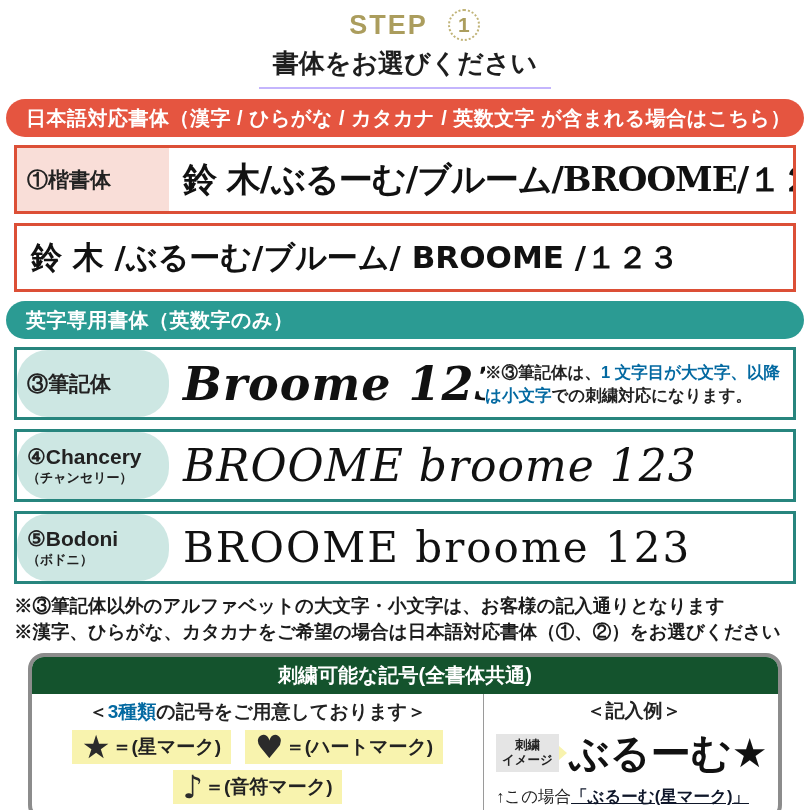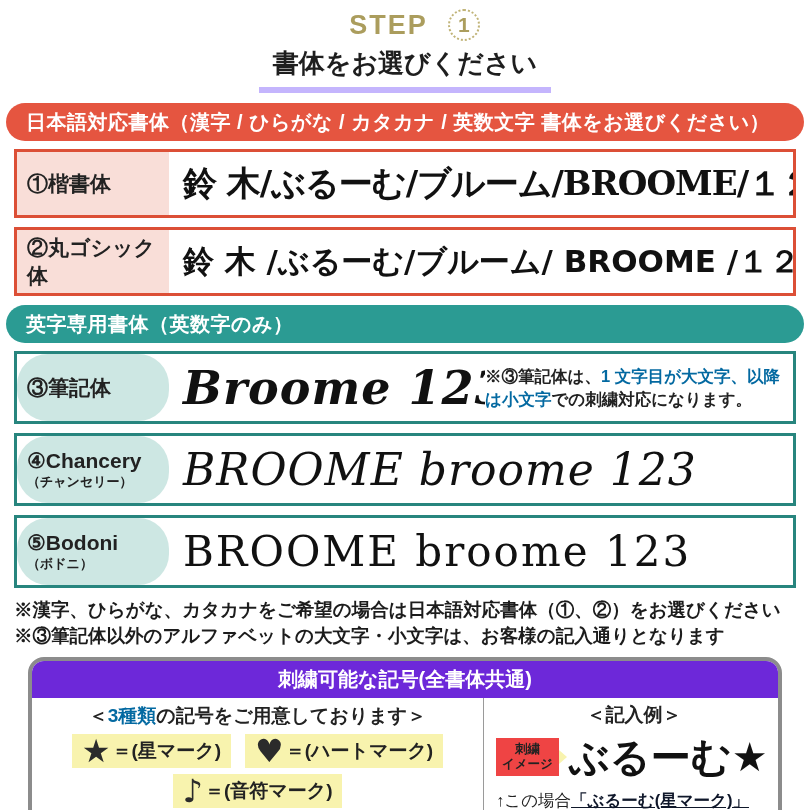--- a/index.html
+++ b/index.html
@@ -21,21 +21,21 @@
     color: #ab9d5d; font-size: 27px; font-weight: bold; letter-spacing: 2px;
   }
   .step-circle {
     width: 32px; height: 32px; border: 2px dotted #c0b377; border-radius: 50%;
     color: #ab9d5d; font-size: 21px; font-weight: bold;
     display: flex; align-items: center; justify-content: center;
   }
   .title-row { text-align: center; margin-top: 2px; margin-bottom: 10px; }
   .page-title {
     display: inline-block; font-size: 26px; font-weight: bold; color: #1e1e1e;
-    border-bottom: 6px solid #c4b5fd; padding: 0 14px 6px 14px;
+    border-bottom: 2px solid #c4b5fd; padding: 0 14px 6px 14px;
   }
 
   
   .banner {
     margin: 0 6px 8px 6px; height: 38px; border-radius: 19px;
     display: flex; align-items: center; padding-left: 20px;
     color: #fff; font-size: 20px; font-weight: bold; letter-spacing: 0.5px;
   }
   .banner.red  { background: #e55540; }
   .banner.teal { background: #2b9b93; }
@@ -75,21 +75,21 @@
   
   .notes { margin: 2px 14px 8px 14px; }
   .note-line { font-size: 18.5px; font-weight: bold; color: #1c1c1c; line-height: 1.4; }
 
   
   .symbols-box {
     margin: 0 28px; border: 4px solid #8c8c8c; border-radius: 16px;
     overflow: hidden; height: 168px; background: #fff;
   }
   .symbols-header {
-    background: #6d28d9; color: #fff; font-size: 20px; font-weight: bold;
+    background: #14532d; color: #fff; font-size: 20px; font-weight: bold;
     height: 37px; display: flex; align-items: center; justify-content: center;
   }
   .symbols-body { display: flex; height: 127px; }
   .symbols-left {
     flex: 0 0 452px; border-right: 1px solid #9a9a9a;
     padding: 5px 8px 0 8px; text-align: center;
   }
   .symbols-heading { font-size: 19px; font-weight: bold; }
   .symbols-warning {
     font-size: 16px; font-weight: bold; color: #e01f14;
@@ -100,21 +100,21 @@
     background: #f8f3ae; display: inline-flex; align-items: center;
     padding: 1px 10px; font-size: 19px; font-weight: bold; color: #222;
   }
   .chip .sym { font-family: "DejaVu Sans", sans-serif; font-size: 32px; line-height: 1; margin-right: 2px; color: #2b2b2b; }
   .chip-row2 { margin-top: 6px; display:flex; justify-content:center; }
 
   .symbols-right { flex: 1; padding: 4px 6px 0 12px; }
   .example-heading { text-align: center; font-size: 19px; font-weight: bold; }
   .example-row { display: flex; align-items: center; margin-top: 2px; }
   .embroidery-tag {
-    position: relative; background: #ef4444; padding: 4px 6px;
+    position: relative; background: #e5e5e5; padding: 4px 6px;
     font-size: 12.5px; font-weight: bold; line-height: 1.2; text-align: center;
     color: #222; flex: 0 0 auto;
   }
   .embroidery-tag::after {
     content: ""; position: absolute; right: -8px; top: 50%; margin-top: -7px;
     border-top: 7px solid transparent; border-bottom: 7px solid transparent;
     border-left: 8px solid #f8f3ae;
   }
   .example-sample {
     font-family: "DejaVu Sans", sans-serif; font-size: 40px; font-weight: bold;
@@ -132,34 +132,31 @@
     <span class="step-word">STEP</span>
     <span class="step-circle">
       <span>1</span>
     </span>
   </div>
   <div class="title-row">
     <span class="page-title">書体をお選びください</span>
   </div>
 
   <div class="banner red">
-    <span>日本語対応書体（漢字 / ひらがな / カタカナ / 英数文字 書体をお選びください）</span>
+    <span>日本語対応書体（漢字 / ひらがな / カタカナ / 英数文字 が含まれる場合はこちら）</span>
   </div>
 
   <div class="font-row jp">
     <div class="font-label">
       <span class="main">①楷書体</span>
     </div>
     <div class="font-sample sample-kaisho">鈴 木/ぶるーむ/ブルーム/BROOME/１２３</div>
   </div>
 
   <div class="font-row jp">
-    <div class="font-label">
-      <span class="main">②丸ゴシック体</span>
-    </div>
     <div class="font-sample sample-rgothic">鈴 木 /ぶるーむ/ブルーム/ BROOME /１２３</div>
   </div>
 
   <div class="banner teal">
     <span>英字専用書体（英数字のみ）</span>
   </div>
 
   <div class="font-row en">
     <div class="font-label">
       <span class="main">③筆記体</span>
@@ -181,22 +178,22 @@
 
   <div class="font-row en">
     <div class="font-label">
       <span class="main">⑤Bodoni</span>
       <span class="sub">（ボドニ）</span>
     </div>
     <div class="font-sample sample-bodoni">BROOME broome 123</div>
   </div>
 
   <div class="notes">
+    <div class="note-line">※③筆記体以外のアルファベットの大文字・小文字は、お客様の記入通りとなります</div>
     <div class="note-line">※漢字、ひらがな、カタカナをご希望の場合は日本語対応書体（①、②）をお選びください</div>
-    <div class="note-line">※③筆記体以外のアルファベットの大文字・小文字は、お客様の記入通りとなります</div>
   </div>
 
   <div class="symbols-box">
     <div class="symbols-header">刺繍可能な記号(全書体共通)</div>
     <div class="symbols-body">
 
       <div class="symbols-left">
         <div class="symbols-heading"><span>＜</span><span class="red-text">3種類</span><span>の記号をご用意しております＞</span></div>
         <div class="chip-row">
           <span class="chip">

